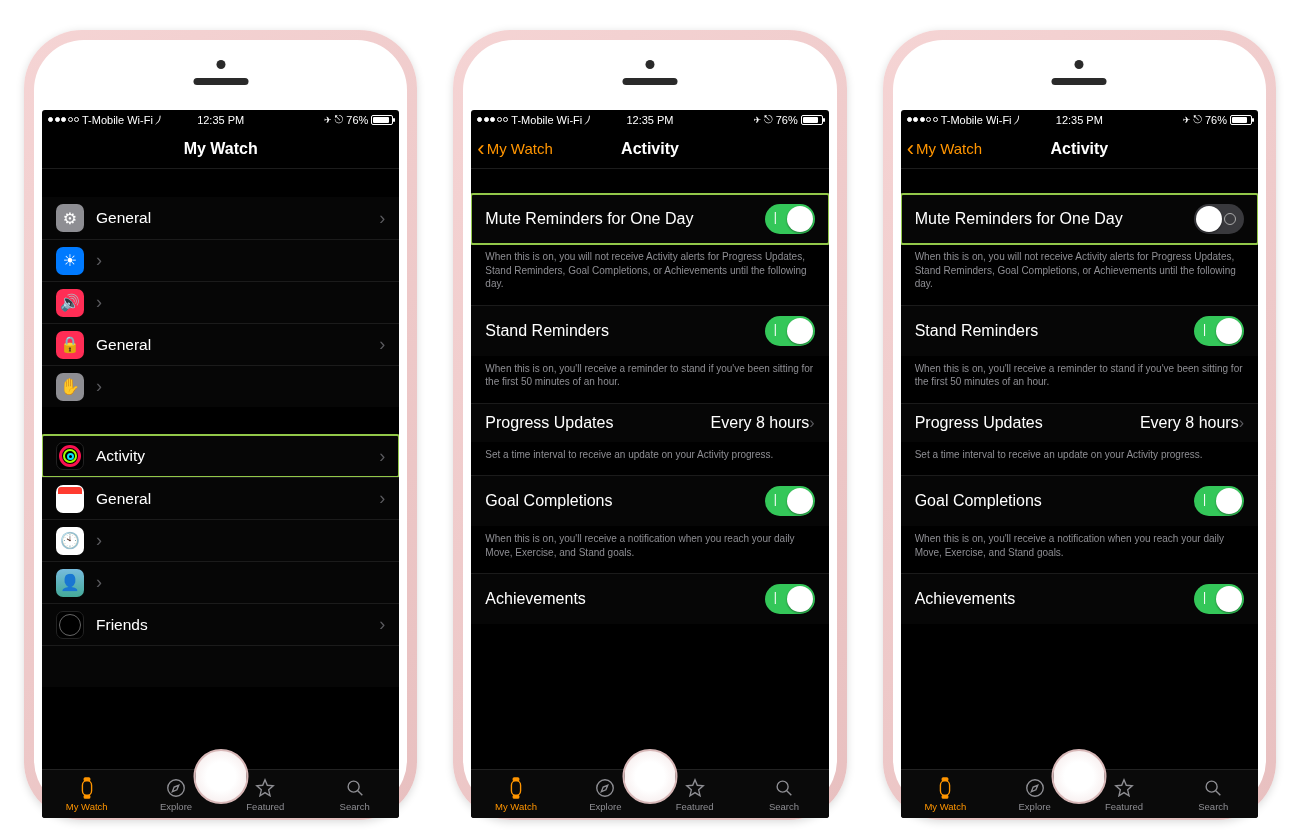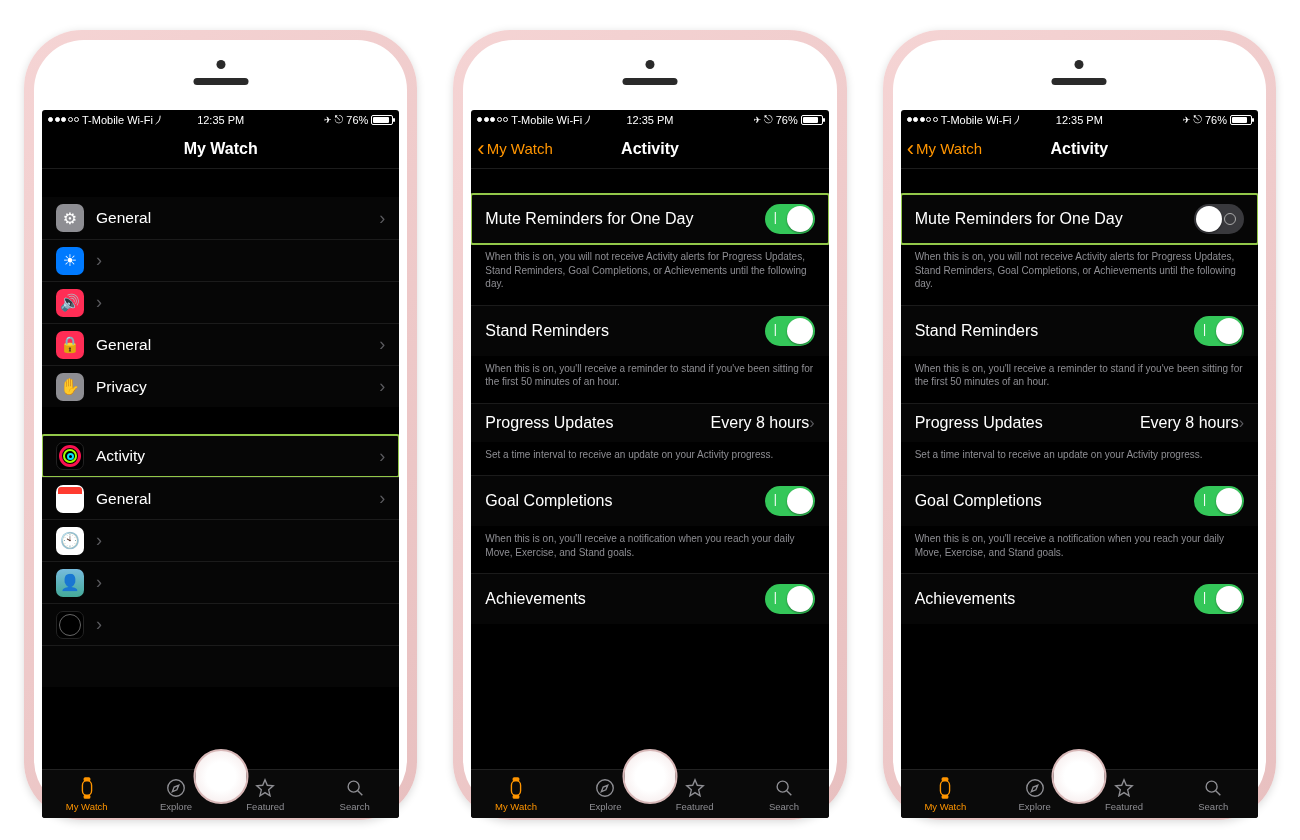--- a/index.html
+++ b/index.html
@@ -217,21 +217,20 @@
       <div class="icon ic-passcode">
                 <span style="color:#fff">🔒</span>
               </div>
       <div class="label">General</div>
       <div class="chevron">›</div>
       </div>
             <div class="row">
       <div class="icon ic-privacy">
                 <span style="color:#fff">✋</span>
               </div>
-      <div class="label">Privacy</div>
       <div class="chevron">›</div>
       </div>
           </div>
       <div class="group-space"></div>
       <div id="group2">
             <div class="row">
       <div class="icon ic-activity">
                 <div class="activity-rings">
                   <span class="r1"></span>
                   <span class="r2"></span>
@@ -260,20 +259,21 @@
             <div class="row">
       <div class="icon ic-contacts">
                 <span style="color:#fff">👤</span>
               </div>
       <div class="chevron">›</div>
       </div>
             <div class="row">
       <div class="icon ic-friends">
                 <div class="friends-dots"></div>
               </div>
+      <div class="label">Friends</div>
       <div class="chevron">›</div>
       </div>
             <div class="row">
       
       
       
       </div>
           </div>
     </div>
     <div class="tab-bar" id="tabbar1">

